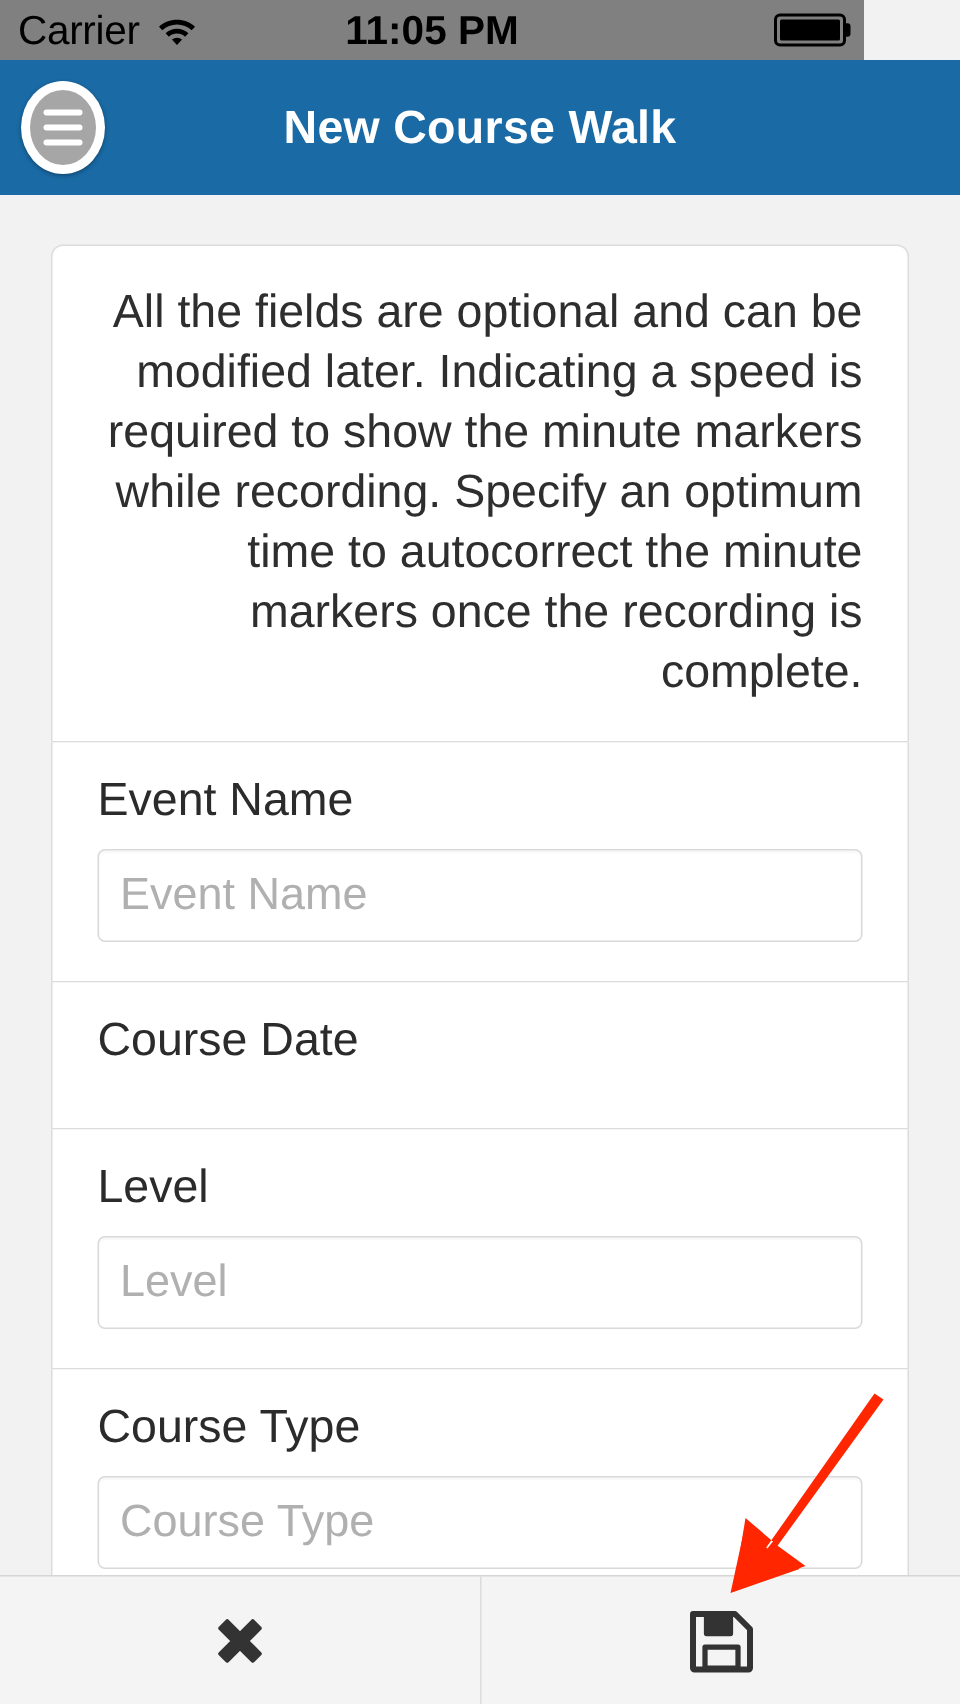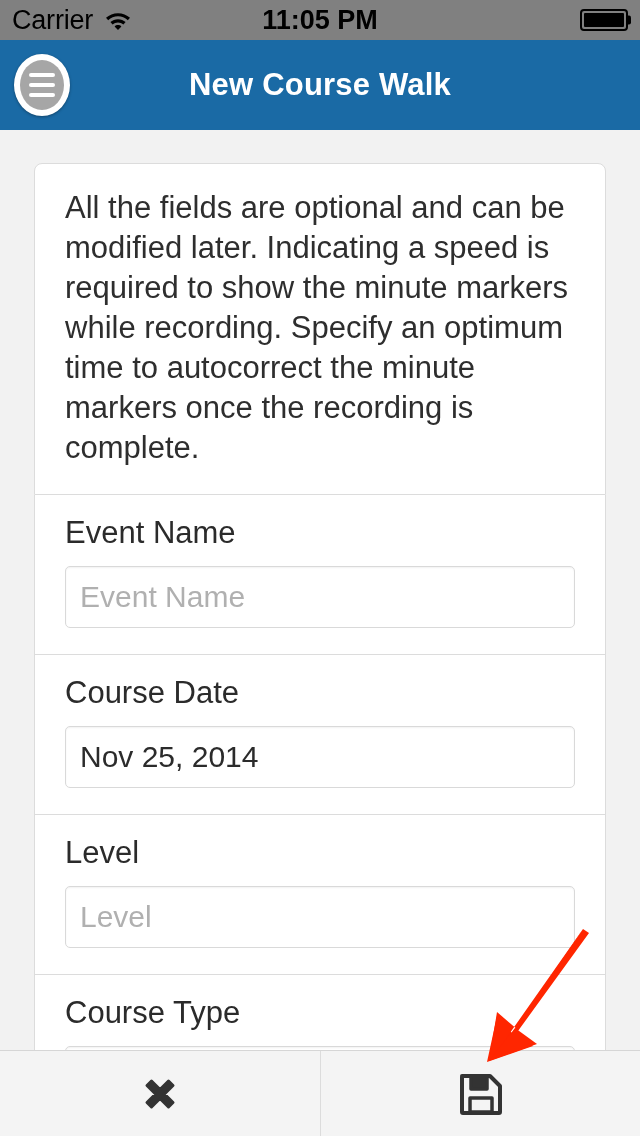--- a/index.html
+++ b/index.html
@@ -18,21 +18,21 @@
     width: 640px;
     height: 1136px;
     background: #f2f2f2;
     overflow: hidden;
   }
 
   
   .status-bar {
     position: absolute;
     top: 0; left: 0;
-    width: 640px;
+    width: 576px;
     height: 40px;
     background: #808080;
     display: flex;
     align-items: center;
     padding: 0 12px;
   }
   .status-left {
     display: flex;
     align-items: center;
     gap: 10px;
@@ -151,20 +151,21 @@
     border: 1px solid #dcdcdc;
   }
   .card.first {
     margin-top: 33px;
     border-radius: 8px 8px 0 0;
   }
   .card + .card { border-top: none; }
 
   .card-desc {
     padding: 24px 30px 26px 30px;
+    text-align: right;
   }
   .desc-text {
     font-size: 31px;
     line-height: 40px;
     color: #2e2e2e;
   }
 
   .field-group { padding: 22px 30px 26px 30px; }
   .field-label {
     font-size: 31px;
@@ -263,21 +264,20 @@
     <div class="card">
       <div class="field-group">
         <div class="field-label">Event Name</div>
         <input class="field-input placeholder-shown" type="text" placeholder="Event Name" style="">
       </div>
     </div>
 
     <div class="card">
       <div class="field-group">
         <div class="field-label">Course Date</div>
-        <input class="field-input" type="text" placeholder="Event Date" value="Nov 25, 2014" style="">
       </div>
     </div>
 
     <div class="card">
       <div class="field-group">
         <div class="field-label">Level</div>
         <input class="field-input placeholder-shown" type="text" placeholder="Level" style="">
       </div>
     </div>
 

